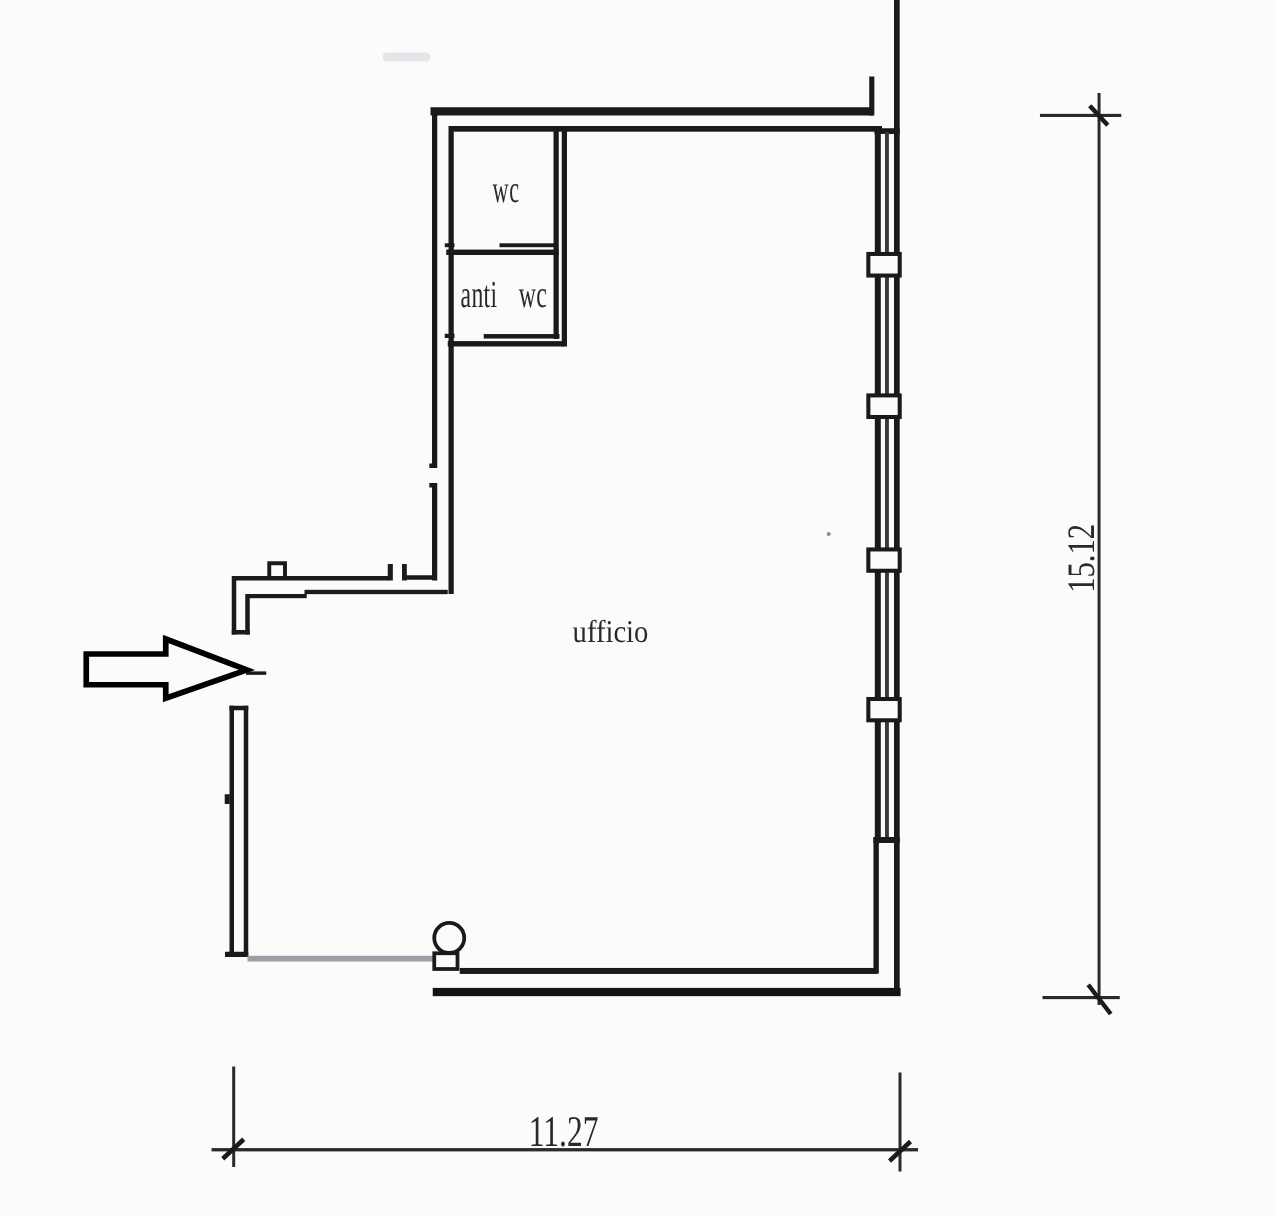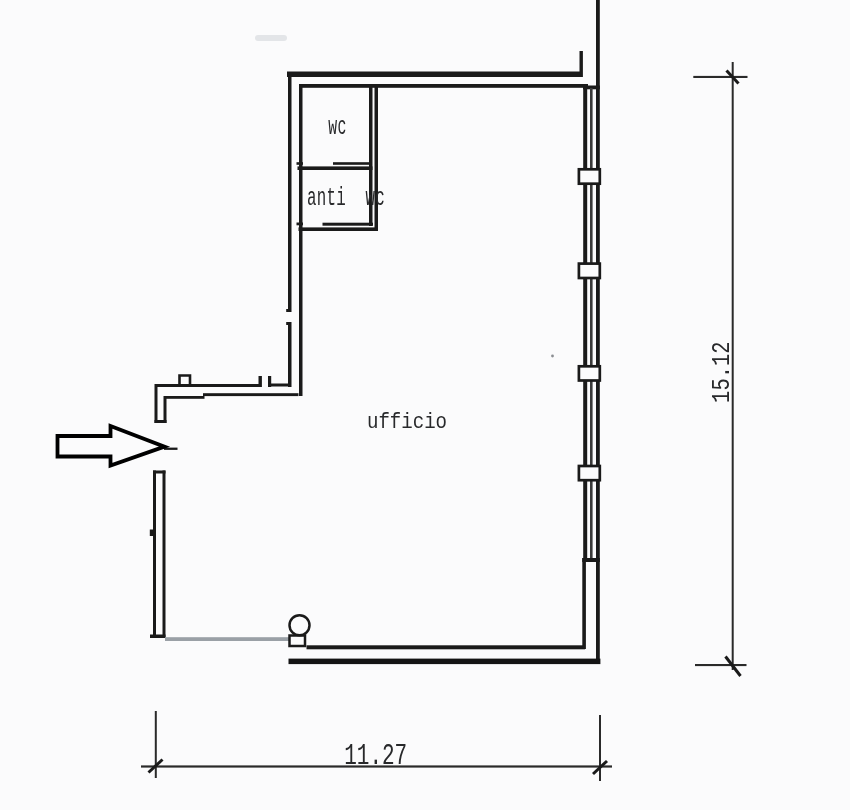--- a/index.html
+++ b/index.html
@@ -1,16 +1,16 @@
 <!DOCTYPE html>
 <html><head>
 <meta charset="utf-8">
 <style>
   html,body{margin:0;padding:0;background:#fbfbfc;}
-  .page{position:relative;width:850px;height:810px;background:#fbfbfc;font-family:Liberation Mono, monospace;text-align:center;}
+  .page{position:relative;width:850px;height:810px;background:#fbfbfc;font-family:Liberation Serif, serif;text-align:center;}
   svg{display:block;}
   text{fill:#28292b;}
 </style>
 </head>
 <body>
 <div class="page">
 <svg width="850" height="810" viewBox="0 0 850 810">
 
   <rect x="0" y="0" width="850" height="810" fill="#fbfbfc"></rect>
 

